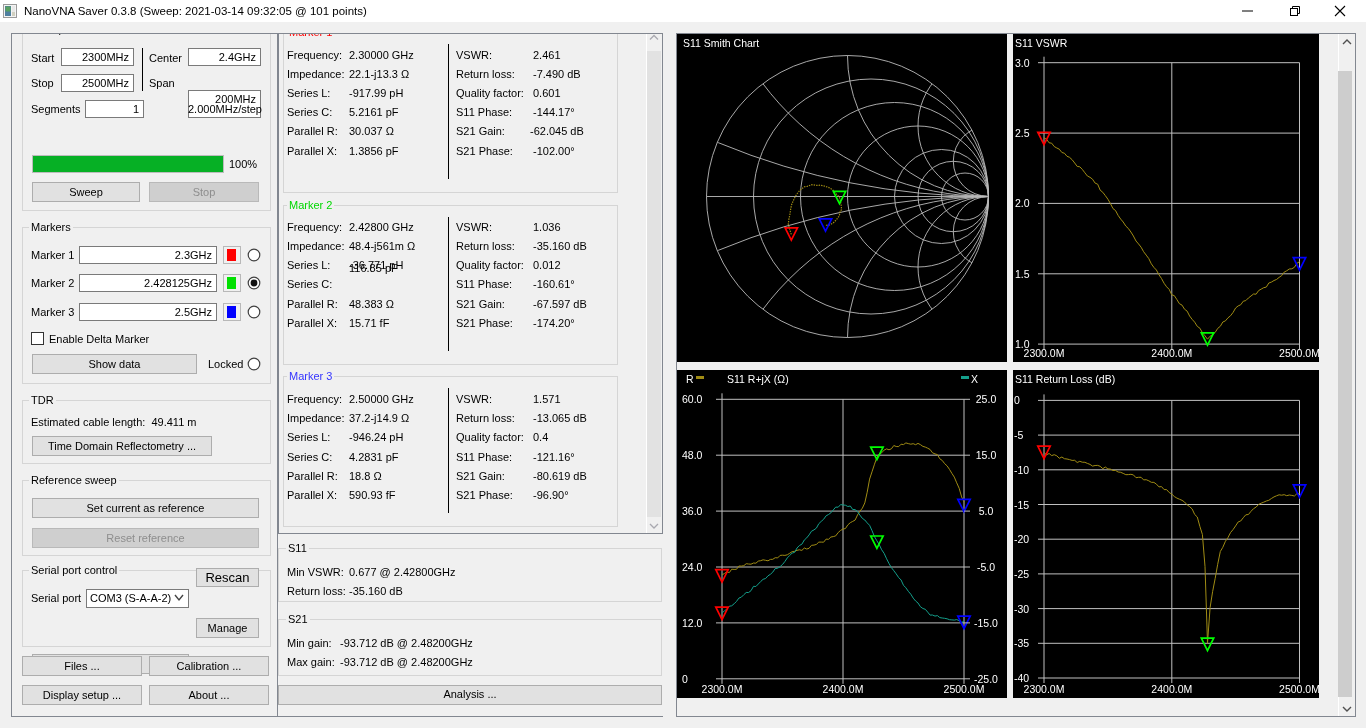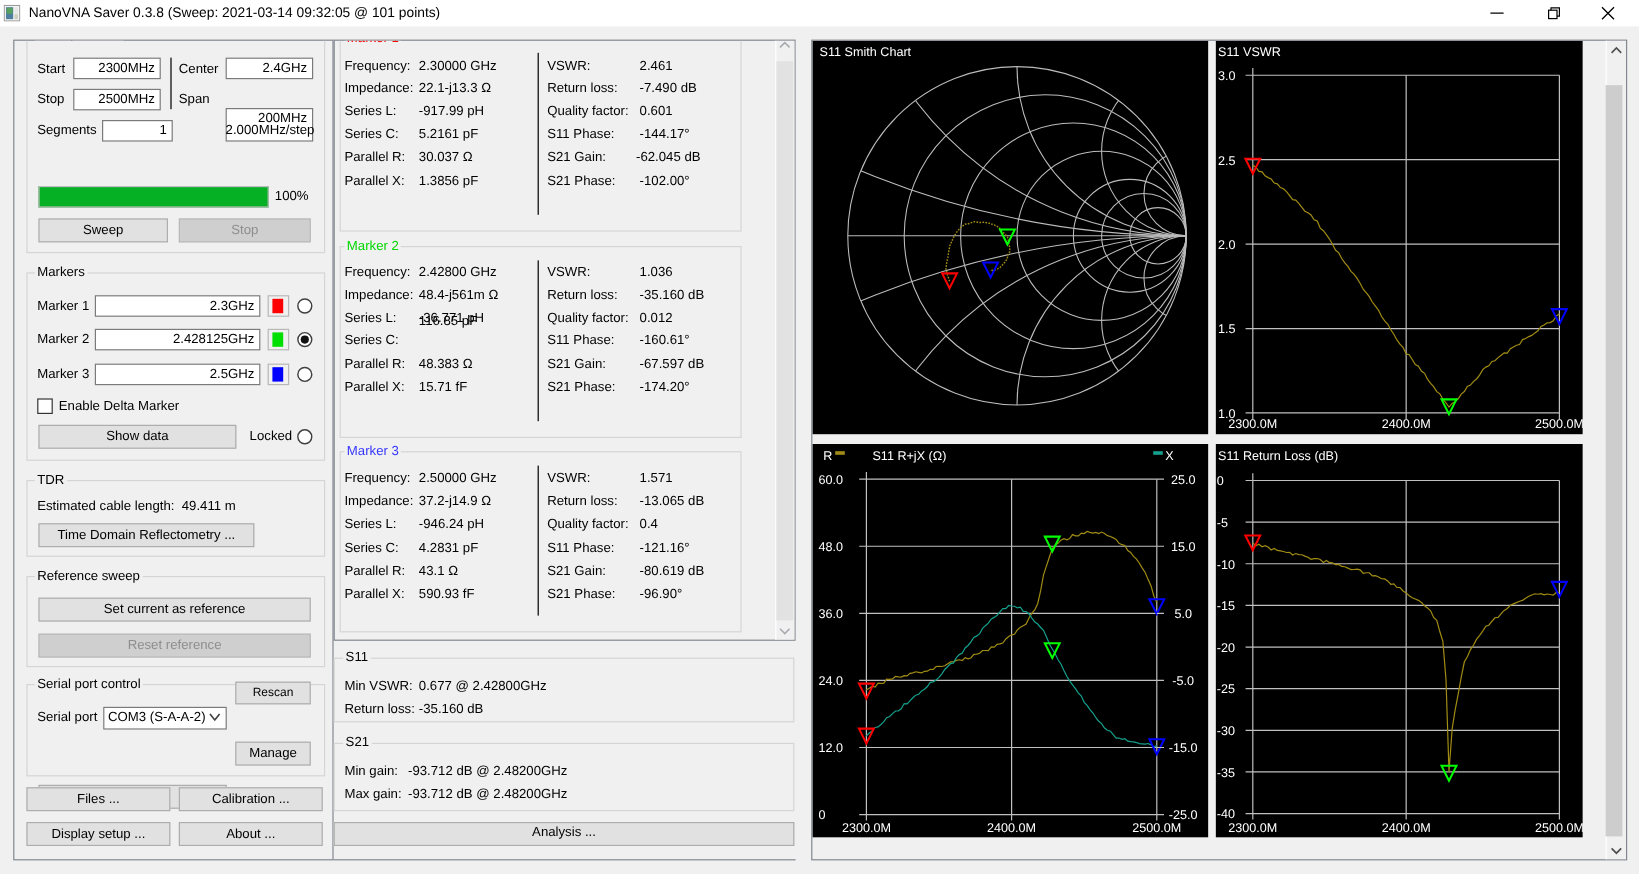--- a/index.html
+++ b/index.html
@@ -226,21 +226,21 @@
       <div class="gtitle" style="left:29px;top:473.0px">Reference sweep</div>
       <div class="btn" style="left:32px;top:497.5px;width:227px;height:20.0px;line-height:18.0px;font-size:11px">Set current as reference</div>
       <div class="btn dis" style="left:32px;top:527.5px;width:227px;height:20.0px;line-height:18.0px;font-size:11px">Reset reference</div>
       <div class="gbox" style="left:22px;top:570.0px;width:249px;height:76.5px"></div>
       <div class="gtitle" style="left:29px;top:563.0px">Serial port control</div>
       <div class="t" style="left:31px;top:590.0px">Serial port</div>
       <div class="abs" style="left:86px;top:588.5px;width:103px;height:19px;background:#fff;border:1px solid #7a7a7a;line-height:17px;padding-left:3px">COM3 (S-A-A-2)</div>
       <svg class="abs" style="left:174px;top:594px" width="10" height="8">
         <path d="M1 1 L5 6 L9 1" fill="none" stroke="#444" stroke-width="1.4"></path>
       </svg>
-      <div class="btn" style="left:196px;top:568px;width:63px;height:19.0px;line-height:17.0px;font-size:10px">Rescan</div>
+      <div class="btn" style="left:196px;top:568px;width:63px;height:19.0px;line-height:17.0px;font-size:13px">Rescan</div>
       <div class="btn" style="left:32px;top:654px;width:157px;height:20.0px;line-height:18.0px;font-size:12px">Disconnect</div>
       <div class="btn" style="left:196px;top:617.5px;width:63px;height:20.0px;line-height:18.0px;font-size:11px">Manage</div>
       <div class="btn" style="left:22px;top:655.5px;width:120px;height:20.0px;line-height:18.0px;font-size:11px">Files ...</div>
       <div class="btn" style="left:149px;top:655.5px;width:120px;height:20.0px;line-height:18.0px;font-size:11px">Calibration ...</div>
       <div class="btn" style="left:22px;top:684.5px;width:120px;height:20.0px;line-height:18.0px;font-size:11px">Display setup ...</div>
       <div class="btn" style="left:149px;top:684.5px;width:120px;height:20.0px;line-height:18.0px;font-size:11px">About ...</div>
     </div>
   </div>
 <div class="abs" style="left:279px;top:34px;width:419px;height:499px;overflow:hidden">
     <div class="gbox" style="left:4px;top:-2.5px;width:335px;height:161.0px"></div>
@@ -302,21 +302,21 @@
     <div class="abs" style="left:169px;top:354.0px;width:1px;height:124.5px;background:#000"></div>
     <div class="t" style="left:8px;top:356.9px">Frequency:</div>
     <div class="t" style="left:70px;top:356.9px">2.50000 GHz</div>
     <div class="t" style="left:8px;top:376.1px">Impedance:</div>
     <div class="t" style="left:70px;top:376.1px">37.2-j14.9 Ω</div>
     <div class="t" style="left:8px;top:395.3px">Series L:</div>
     <div class="t" style="left:70px;top:395.3px">-946.24 pH</div>
     <div class="t" style="left:8px;top:414.5px">Series C:</div>
     <div class="t" style="left:70px;top:414.5px">4.2831 pF</div>
     <div class="t" style="left:8px;top:433.7px">Parallel R:</div>
-    <div class="t" style="left:70px;top:433.7px">43.1 Ω</div>
+    <div class="t" style="left:70px;top:433.7px">18.8 Ω</div>
     <div class="t" style="left:8px;top:452.9px">Parallel X:</div>
     <div class="t" style="left:70px;top:452.9px">590.93 fF</div>
     <div class="t" style="left:177px;top:356.9px">VSWR:</div>
     <div class="t" style="left:254px;top:356.9px">1.571</div>
     <div class="t" style="left:177px;top:376.1px">Return loss:</div>
     <div class="t" style="left:254px;top:376.1px">-13.065 dB</div>
     <div class="t" style="left:177px;top:395.3px">Quality factor:</div>
     <div class="t" style="left:254px;top:395.3px">0.4</div>
     <div class="t" style="left:177px;top:414.5px">S11 Phase:</div>
     <div class="t" style="left:254px;top:414.5px">-121.16°</div>

